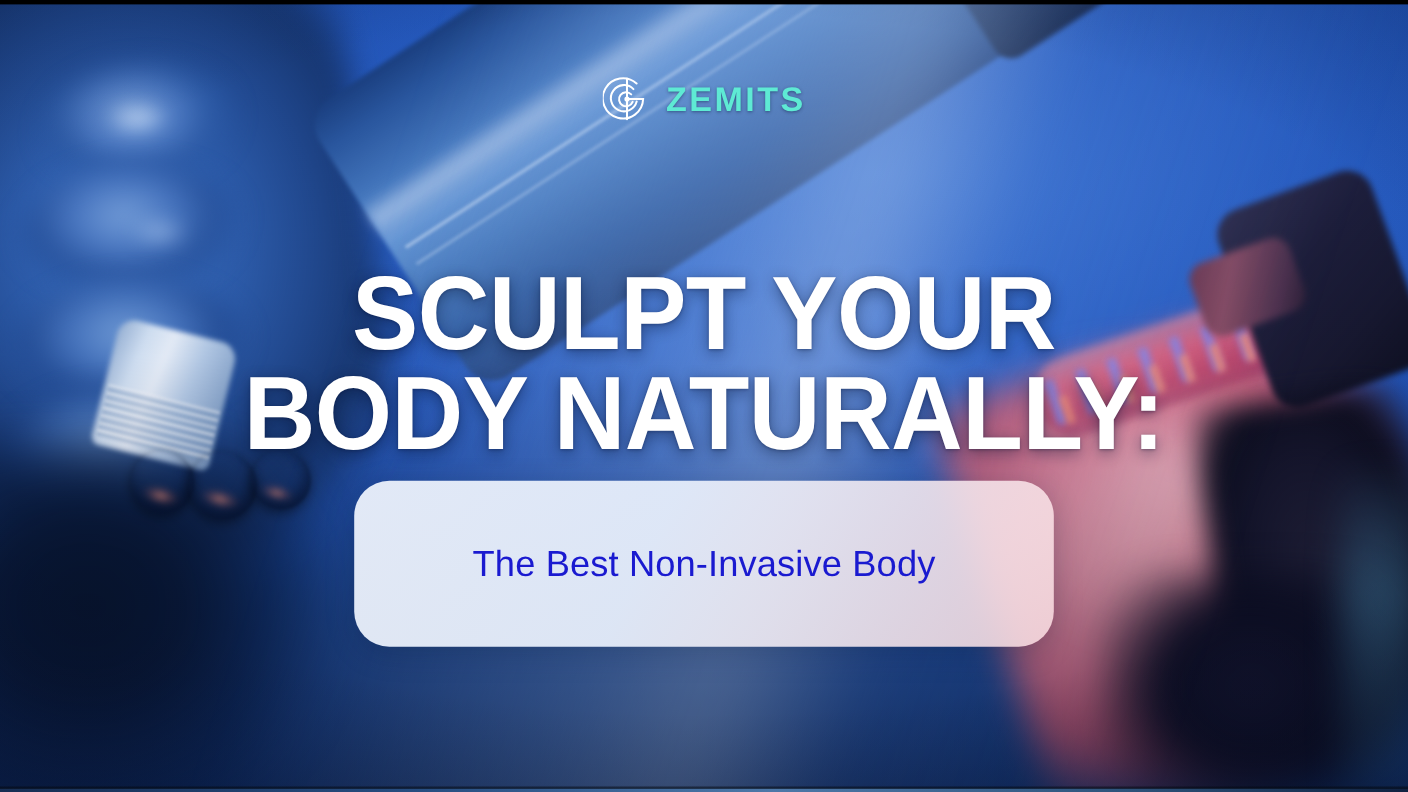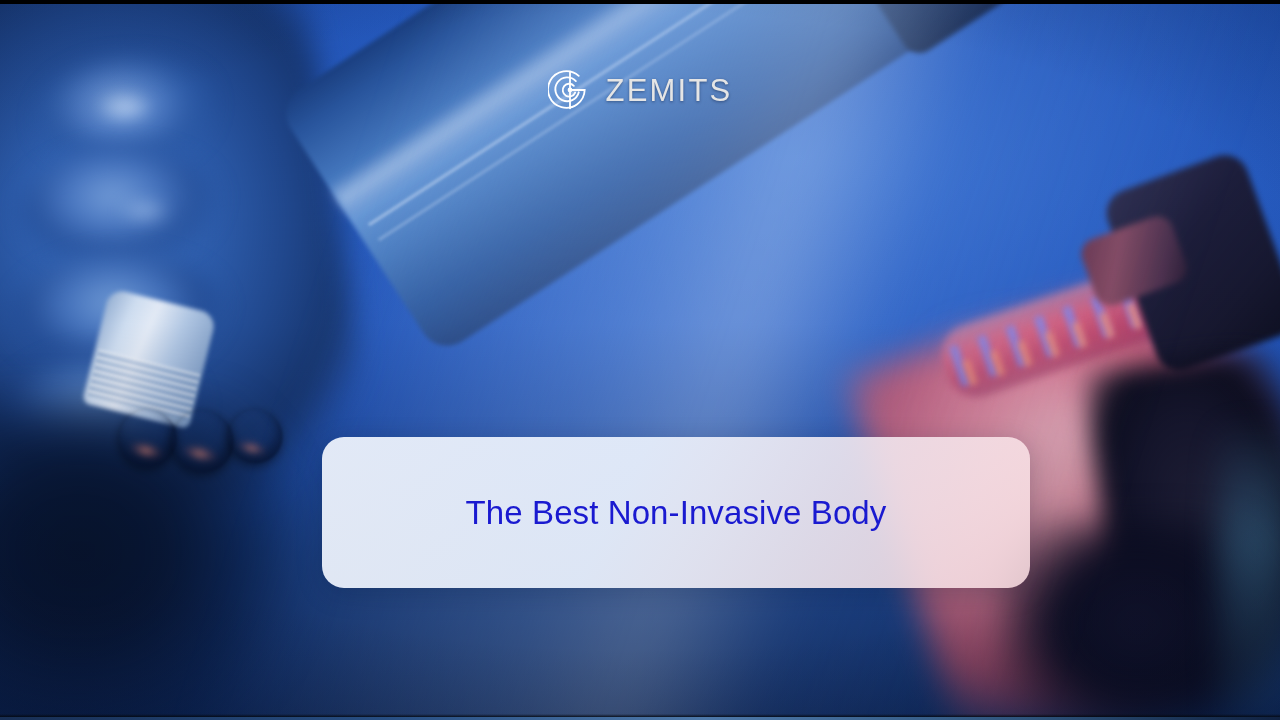--- a/index.html
+++ b/index.html
@@ -292,23 +292,23 @@
     display: flex;
     align-items: center;
     justify-content: center;
     gap: 14px;
   }
   .brand-mark {
     width: 44px; height: 44px;
     display: block;
   }
   .brand-name {
-    color: #e5e5e5;
+    color: #5eead4;
     font-size: 31px;
-    font-weight: 400;
+    font-weight: 700;
     letter-spacing: 2.2px;
     line-height: 1;
     font-family: "Liberation Sans", sans-serif;
     text-shadow: 0 1px 3px rgba(6,20,50,0.45);
   }
 
   .headline {
     position: absolute;
     left: 0; right: 0;
     top: 176px;
@@ -324,23 +324,23 @@
   .headline-line {
     display: block;
     white-space: nowrap;
     transform: scaleX(0.95);
   }
 
   .subtitle-card {
     position: absolute;
     left: 322px;
     top: 437px;
-    width: 708px;
+    width: 636px;
     height: 151px;
-    border-radius: 22px;
+    border-radius: 32px;
     background: linear-gradient(116deg,
         rgba(238,243,252,0.94) 0%,
         rgba(233,240,252,0.93) 42%,
         rgba(240,232,240,0.90) 68%,
         rgba(248,226,231,0.88) 88%,
         rgba(250,222,226,0.86) 100%);
     box-shadow: 0 6px 26px rgba(6,18,46,0.22);
     display: flex;
     align-items: center;
     justify-content: center;
@@ -422,20 +422,24 @@
           <path d="M30.4 14.2 A13 13 0 1 0 33.6 26.5"></path>
           <path d="M28.2 19.4 A7 7 0 1 0 29.6 26.8"></path>
           <path d="M24 4 L24 24"></path>
           <path d="M24 24 L24 44"></path>
         </g>
         <circle cx="24" cy="24" r="2.6" fill="#ffffff"></circle>
       </svg>
       <span class="brand-name">ZEMITS</span>
     </div>
 
+    <h1 class="headline">
+      <span class="headline-line">SCULPT YOUR</span>
+      <span class="headline-line">BODY NATURALLY:</span>
+    </h1>
 
     <div class="subtitle-card">
       <div class="subtitle-text">
         <span class="subtitle-line">The Best Non-Invasive Body</span>
       </div>
     </div>
 
   </div>
 
   <div class="bar-top"></div>

